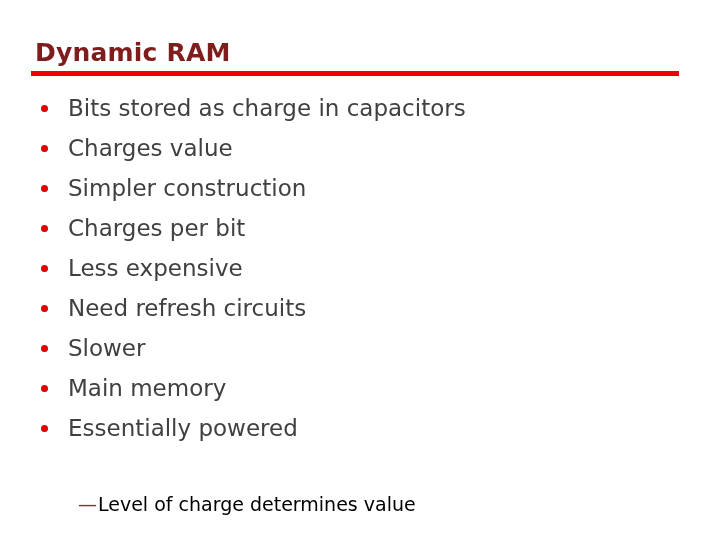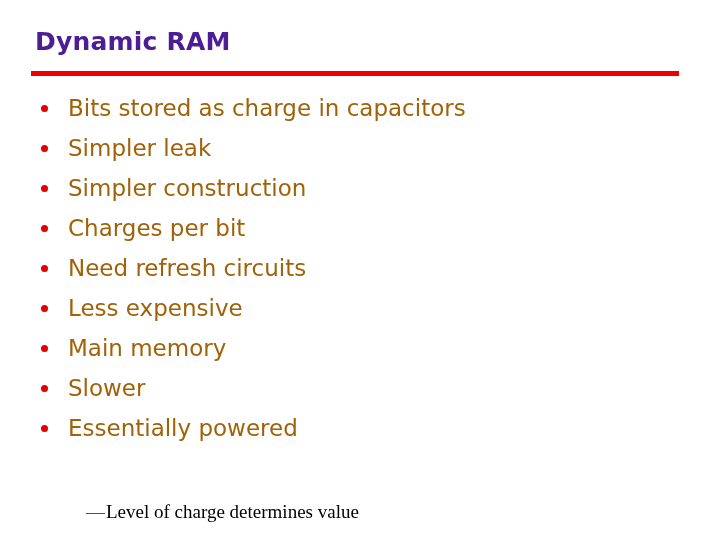--- a/index.html
+++ b/index.html
@@ -15,24 +15,24 @@
   }
   .slide {
     position: relative;
     width: 720px;
     height: 540px;
     background: #ffffff;
   }
   .slide-title {
     position: absolute;
     left: 35px;
-    top: 27px;
+    top: 38px;
     font-size: 25px;
     font-weight: bold;
-    color: #4c1d95;
+    color: #7f1d1d;
     letter-spacing: 0.2px;
     line-height: 30px;
     white-space: nowrap;
   }
   .title-rule {
     position: absolute;
     left: 31px;
     top: 71px;
     width: 648px;
     height: 5px;
@@ -46,40 +46,39 @@
     list-style: none;
     margin: 0;
     padding: 0;
   }
   .bullet-item {
     position: relative;
     height: 40px;
     line-height: 40px;
     padding-left: 33px;
     font-size: 23px;
-    color: #a16207;
+    color: #404040;
     white-space: nowrap;
   }
   .bullet-dot {
     position: absolute;
     left: 6px;
     top: 17px;
     width: 7px;
     height: 7px;
     border-radius: 50%;
     background: #e00000;
   }
   .sub-list {
     position: absolute;
     left: 78px;
     top: 491px;
     list-style: none;
-    margin: 8px;
+    margin: 0;
     padding: 0;
-    font-family: Liberation Serif, serif;
   }
   .sub-item {
     position: relative;
     font-size: 19px;
     line-height: 26px;
     color: #000000;
     white-space: nowrap;
   }
   .sub-dash {
     color: #8f2b2b;
@@ -97,52 +96,52 @@
 
   <ul class="bullet-list">
 
     <li class="bullet-item">
       <span class="bullet-dot"></span>
       <span>Bits stored as charge in capacitors</span>
     </li>
 
     <li class="bullet-item">
       <span class="bullet-dot"></span>
-      <span>Simpler leak</span>
+      <span>Charges value</span>
     </li>
 
 
     <li class="bullet-item">
       <span class="bullet-dot"></span>
       <span>Simpler construction</span>
     </li>
 
     <li class="bullet-item">
       <span class="bullet-dot"></span>
       <span>Charges per bit</span>
     </li>
 
     <li class="bullet-item">
       <span class="bullet-dot"></span>
+      <span>Less expensive</span>
+    </li>
+
+    <li class="bullet-item">
+      <span class="bullet-dot"></span>
       <span>Need refresh circuits</span>
     </li>
 
     <li class="bullet-item">
       <span class="bullet-dot"></span>
-      <span>Less expensive</span>
+      <span>Slower</span>
     </li>
 
     <li class="bullet-item">
       <span class="bullet-dot"></span>
       <span>Main memory</span>
-    </li>
-
-    <li class="bullet-item">
-      <span class="bullet-dot"></span>
-      <span>Slower</span>
     </li>
 
     <li class="bullet-item">
       <span class="bullet-dot"></span>
       <span>Essentially powered</span>
     </li>
 
   </ul>
 
   <ul class="sub-list">

